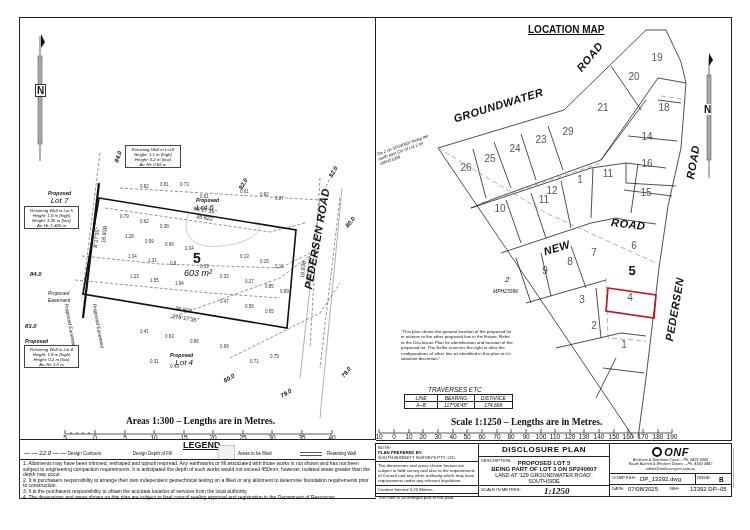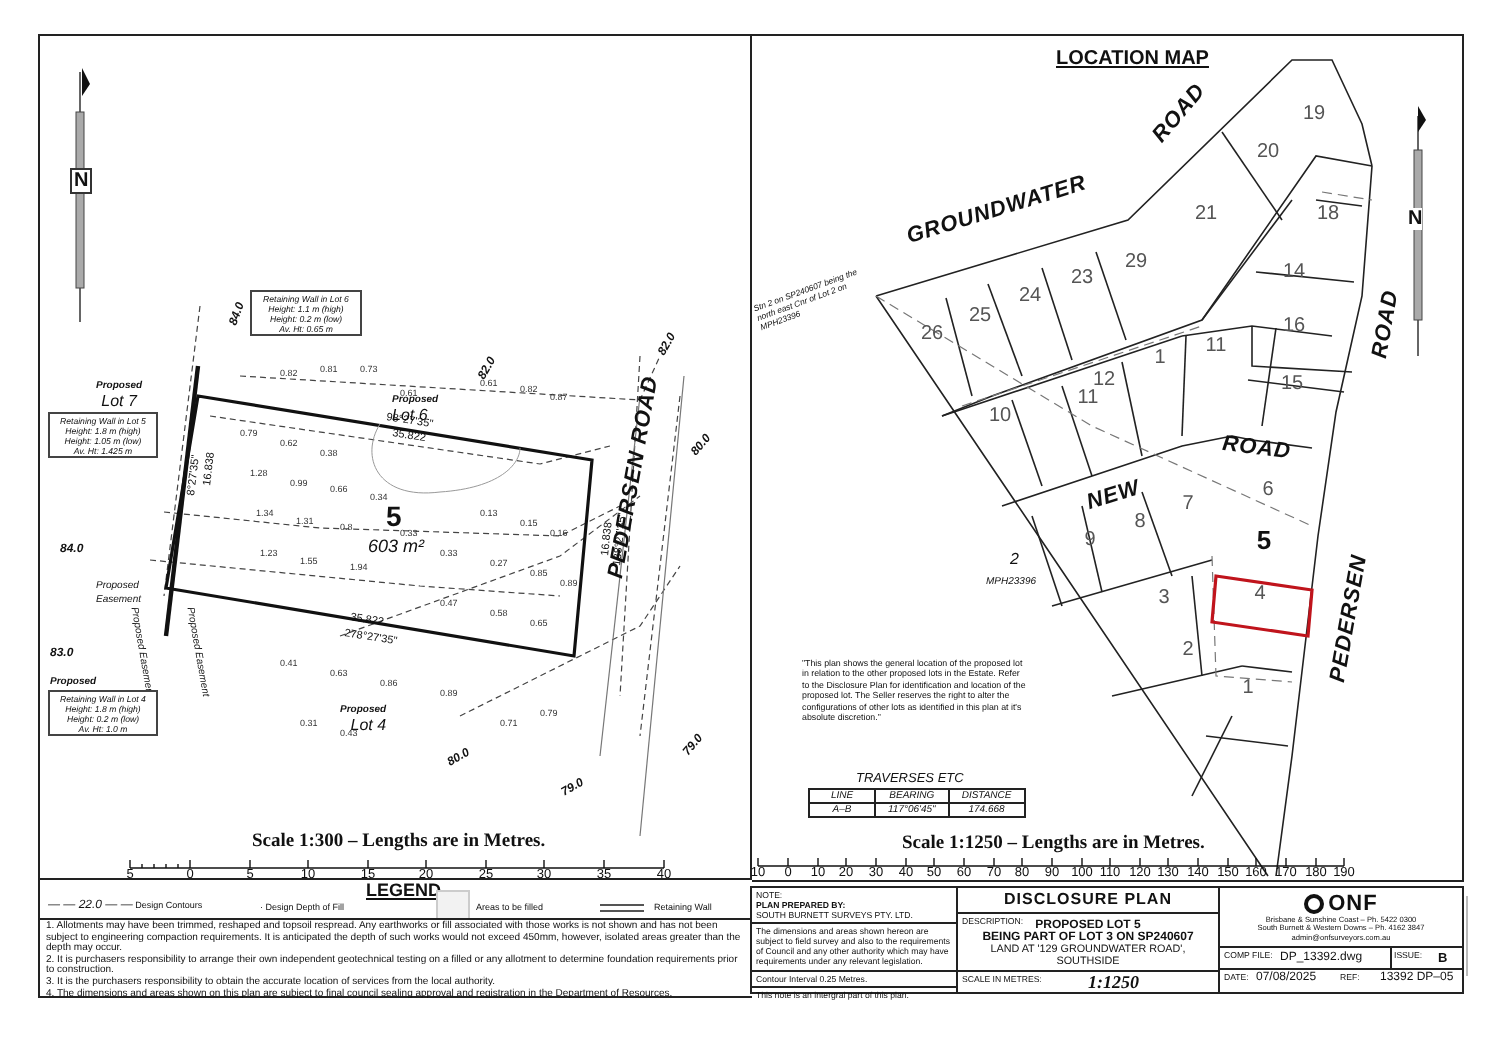--- a/index.html
+++ b/index.html
@@ -157,21 +157,21 @@
   </div>
   <div class="ret-box" style="left:4px;top:327px;width:55px;height:23px;">
     <div>Retaining Wall in Lot 4</div>
     <div>Height: 1.8 m (high)</div>
     <div>Height: 0.2 m (low)</div>
     <div>Av. Ht: 1.0 m</div>
   </div>
 
   <div class="abs" style="left:15px;top:66px;font-weight:bold;font-size:10px;background:#fff;border:1px solid #333;padding:0 1px;line-height:11px;">N</div>
 
-  <div class="scale-title abs" style="left:106px;top:398px;">Scale 1:300 – Lengths are in Metres.</div>
+  <div class="scale-title abs" style="left:106px;top:398px;">Areas 1:300 – Lengths are in Metres.</div>
   <svg width="356" height="422" style="pointer-events:none">
     <line x1="45" y1="416" x2="312" y2="416" stroke="#111" stroke-width="0.7"></line>
     <g stroke="#111" stroke-width="0.7">
       <line x1="45" y1="412" x2="45" y2="416"></line>
         <line x1="75" y1="412" x2="75" y2="416"></line>
       <line x1="105" y1="412" x2="105" y2="416"></line>
         <line x1="134" y1="412" x2="134" y2="416"></line>
       <line x1="164" y1="412" x2="164" y2="416"></line>
         <line x1="193" y1="412" x2="193" y2="416"></line>
       <line x1="223" y1="412" x2="223" y2="416"></line>
@@ -410,21 +410,21 @@
       <div style="text-align:center;font-size:6px;font-weight:bold;">BEING PART OF LOT 3 ON SP240607</div>
       <div style="text-align:center;font-size:5.4px;">LAND AT '129 GROUNDWATER ROAD',</div>
       <div style="text-align:center;font-size:5.4px;">SOUTHSIDE</div>
     </div>
     <div style="position:relative;height:11px;">
       <span class="abs" style="left:2px;top:1px;font-size:4.3px;">SCALE IN METRES:</span>
       <span class="abs" style="left:65px;top:0px;font-family:'Liberation Serif',serif;font-style:italic;font-weight:bold;font-size:9px;">1:1250</span>
     </div>
   </div>
 
-  <div class="abs" style="left:234px;top:0;width:121px;height:29px;text-align:center;">
+  <div class="abs" style="left:234px;top:0;width:121px;height:29px;text-align:center;font-style:italic;">
     <div style="margin-top:2px;height:12px;display:flex;justify-content:center;align-items:center;gap:2px;">
       <span style="display:inline-block;width:10px;height:10px;border-radius:50%;border:2px solid #111;box-sizing:border-box;"></span>
       <span style="font-weight:bold;font-size:11px;letter-spacing:0.5px;">ONF</span>
     </div>
     <div style="font-size:3.8px;line-height:4.3px;">Brisbane &amp; Sunshine Coast – Ph. 5422 0300</div>
     <div style="font-size:3.8px;line-height:4.3px;">South Burnett &amp; Western Downs – Ph. 4162 3847</div>
     <div style="font-size:3.8px;line-height:4.3px;">admin@onfsurveyors.com.au</div>
   </div>
   <div class="box" style="left:234px;top:29px;width:86px;height:12px;border-left:none;border-right:1px solid #222;">
     <span class="abs" style="left:2px;top:1px;font-size:4.3px;">COMP FILE:</span>

